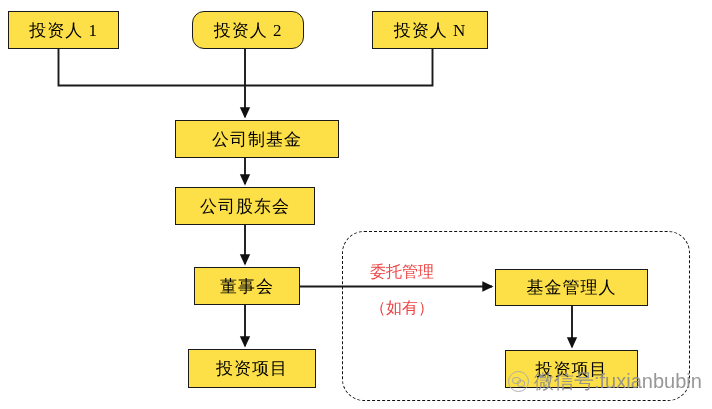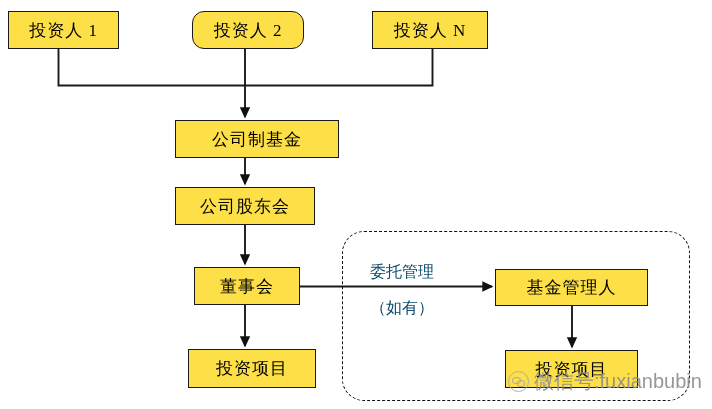--- a/index.html
+++ b/index.html
@@ -38,21 +38,21 @@
     letter-spacing: 1px;
     white-space: nowrap;
     z-index: 3;
   }
   .node.thin {
     border-width: 1.3px;
     align-items: center;
   }
   .edge-label {
     position: absolute;
-    color: #0c4a6e;
+    color: #ef4444;
     font-size: 16px;
     line-height: 1.05;
     white-space: nowrap;
     text-align: center;
     z-index: 4;
   }
   .dashed-group {
     position: absolute;
     box-sizing: border-box;
     border: 1.7px dashed #111111;

